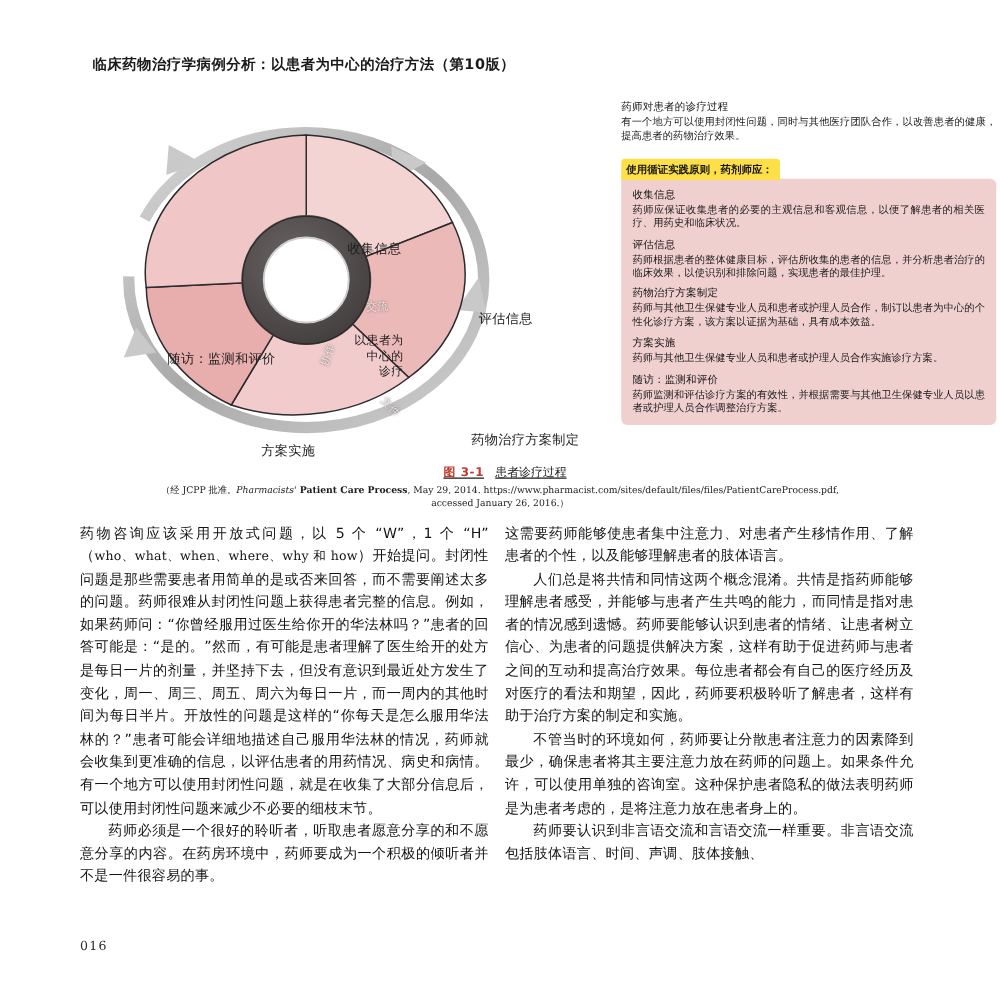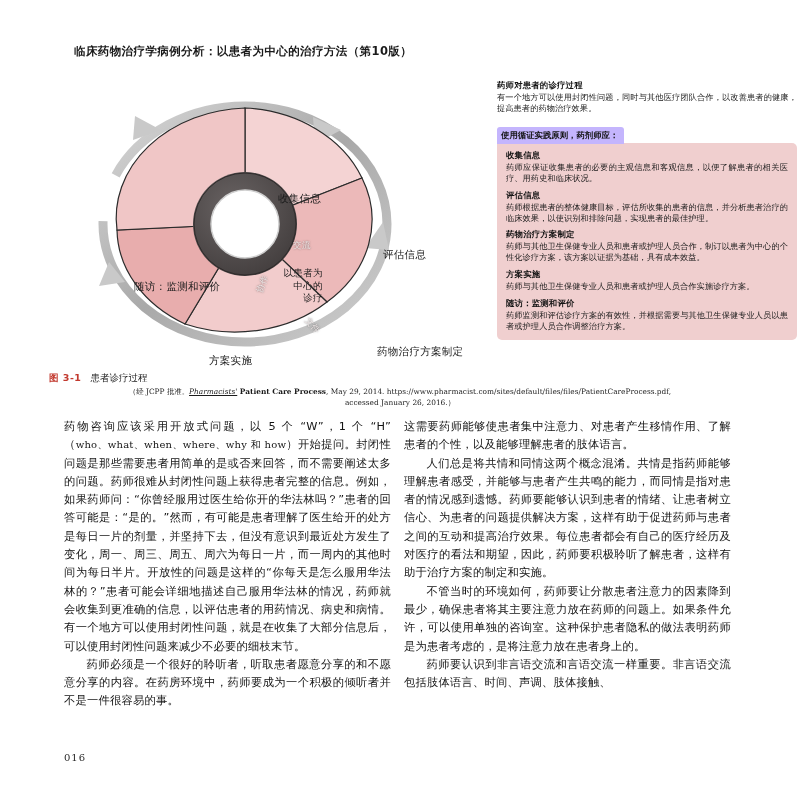--- a/index.html
+++ b/index.html
@@ -58,53 +58,53 @@
     position:absolute;left:186px;top:195px;width:72px;
     text-align:right;font-size:9.5px;line-height:1.32;
     color:#1b1b1b;letter-spacing:.4px;
   }
 
   
   .panel{
     position:absolute;left:437px;top:10px;width:300px;
   }
   .panel h4{
-    margin:0 0 1px 0;font-size:8.4px;font-weight:bold;color:#141414;
+    margin:0 0 1px 0;font-size:8.4px;font-weight:normal;color:#141414;
     letter-spacing:.2px;
   }
   .panel p{
     margin:0;font-size:8.2px;line-height:1.33;color:#1b1b1b;
     letter-spacing:.1px;text-align:justify;
   }
   .panel-intro{margin-bottom:9px;}
   .panel-lead{
     font-size:8.4px;font-weight:bold;color:#141414;
     margin:0 0 0 0;padding:3px 6px 3px 4px;
-    background:#c4b5fd;display:inline-block;border-radius:3px 3px 0 0;
+    background:#fde047;display:inline-block;border-radius:3px 3px 0 0;
   }
   .panel-box{
     background:#f0cfcf;border-radius:0 5px 5px 5px;
     padding:7px 9px 8px 9px;margin-top:-1px;
   }
   .panel-box .item{margin-bottom:6px;}
   .panel-box .item:last-child{margin-bottom:0;}
 
   
   .fig-caption{
-    position:absolute;left:49px;top:372px;width:680px;text-align:left;
-    font-size:9.5px;color:#1a1a1a;
+    position:absolute;left:64px;top:372px;width:680px;text-align:center;
+    font-size:9.5px;color:#1a1a1a;text-decoration:underline;
   }
   .fig-caption .fignum{color:#c2392e;font-weight:bold;letter-spacing:.5px;}
   .fig-caption .figtitle{margin-left:9px;}
   .fig-source{
     position:absolute;left:60px;top:386px;width:680px;text-align:center;
     font-size:7.4px;line-height:1.5;color:#1b1b1b;
     font-family:"DejaVu Serif","Liberation Serif",serif;
   }
-  .fig-source .em{font-style:italic;text-decoration:underline;}
+  .fig-source .em{font-style:italic;}
   .fig-source .bold{font-weight:bold;}
 
   
   .col{
     position:absolute;top:418px;width:327px;
     font-size:11.3px;line-height:1.62;color:#141414;
     text-align:justify;letter-spacing:.2px;
   }
   .col-left{left:64px;}
   .col-right{left:404px;}

